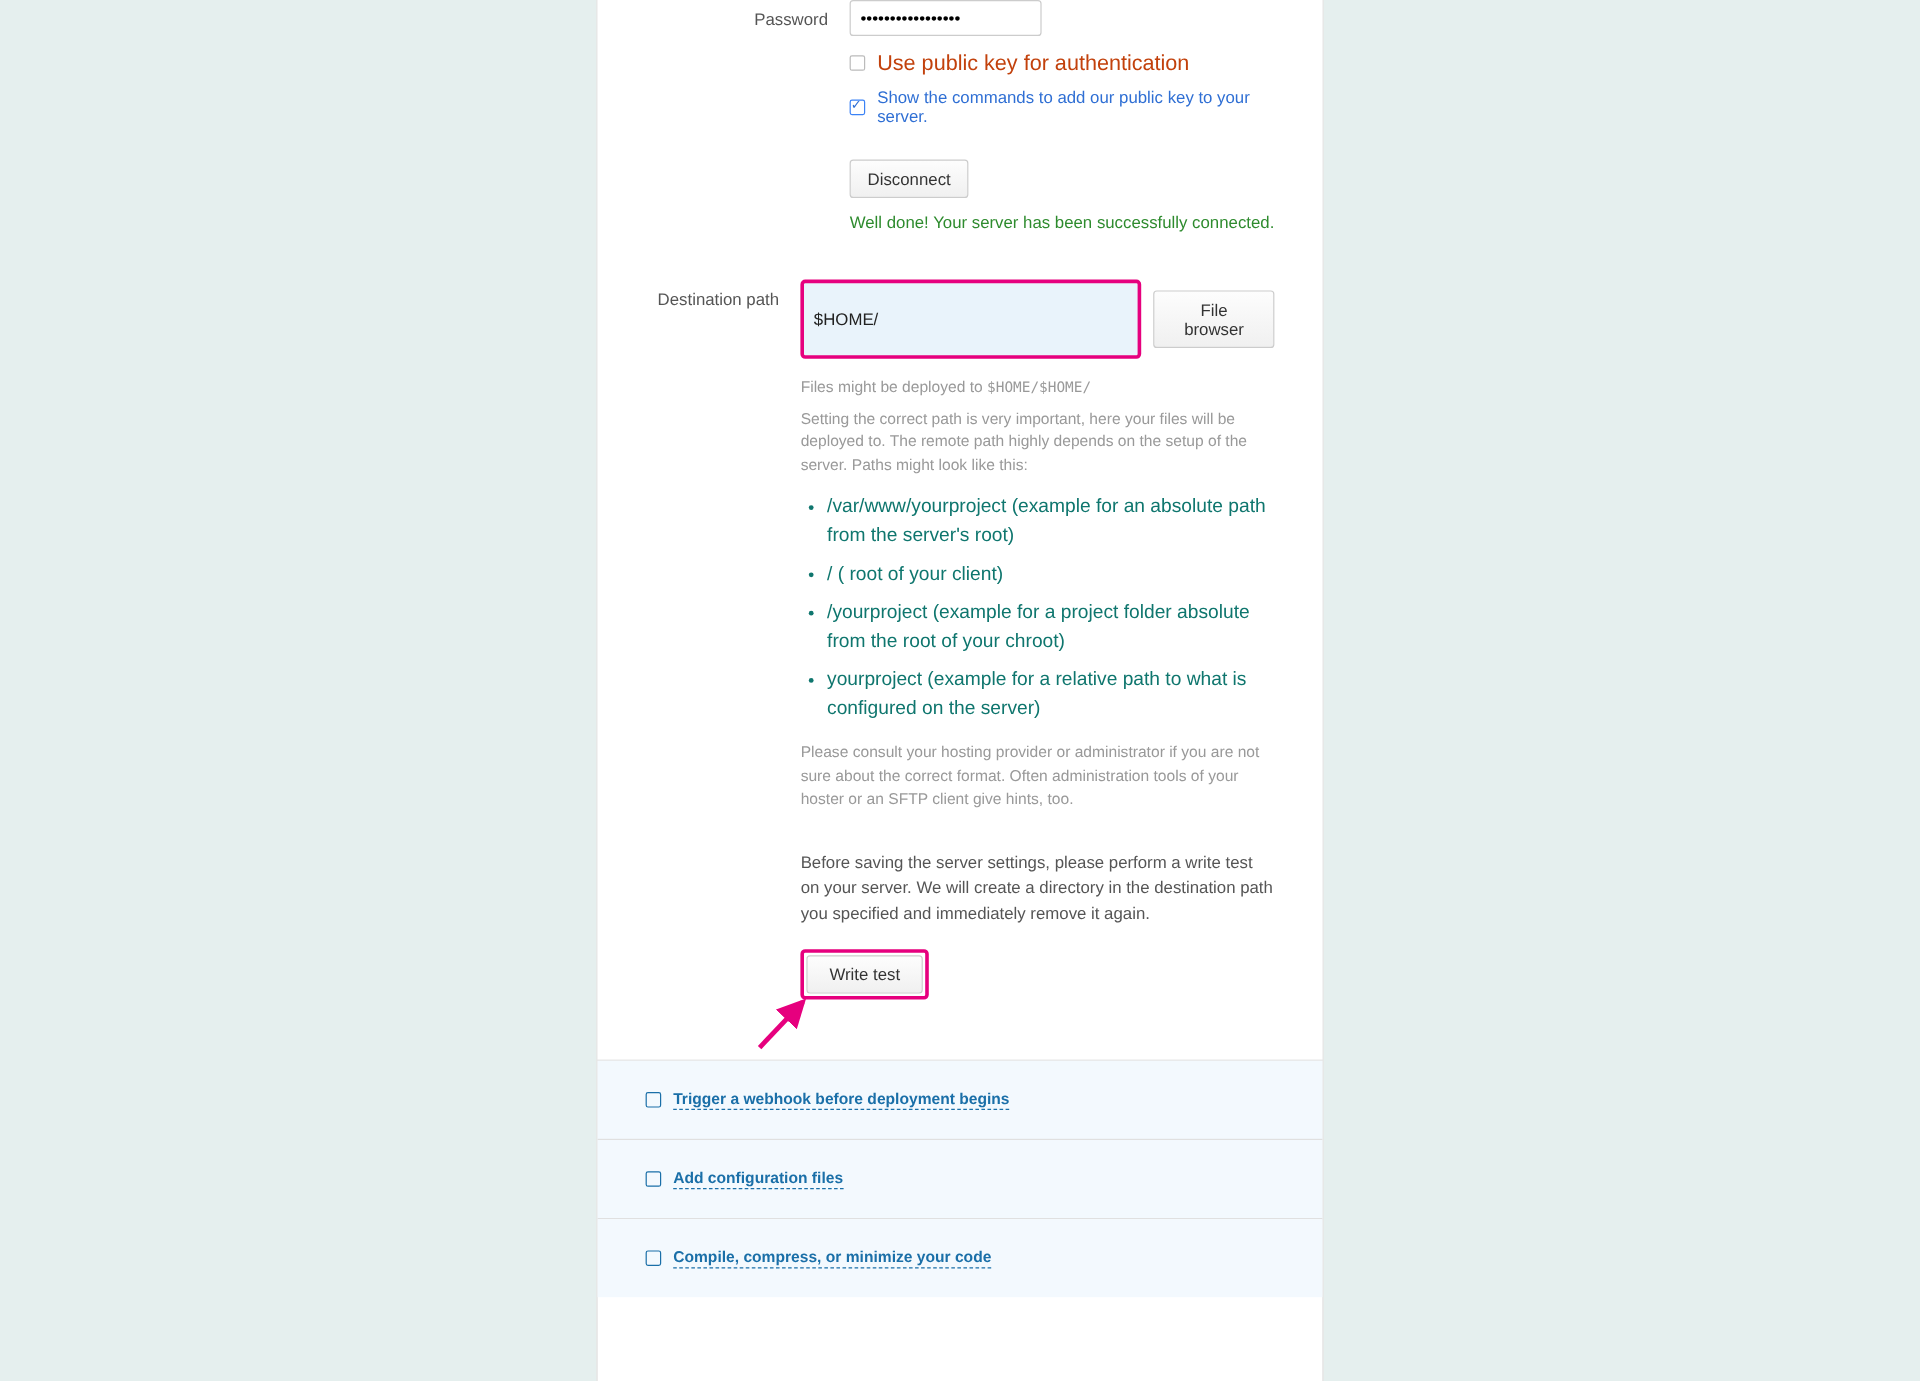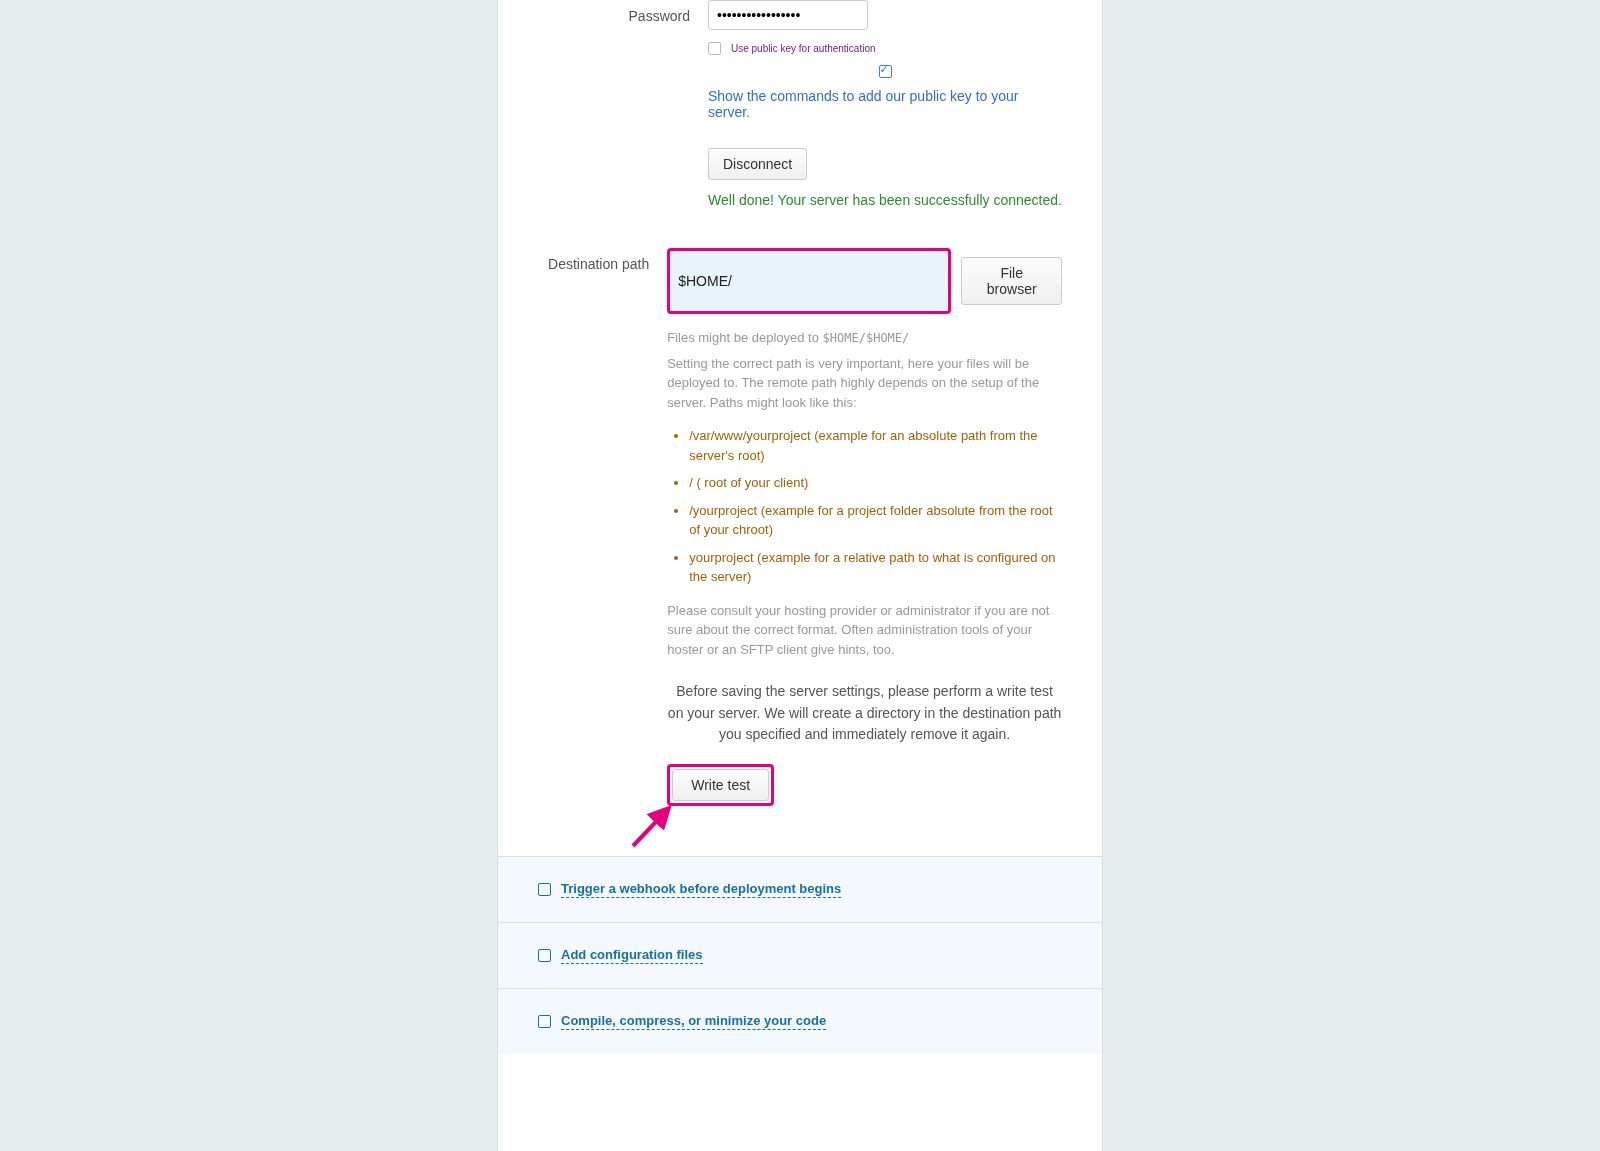--- a/index.html
+++ b/index.html
@@ -72,22 +72,22 @@
   }
   .chk.blue::after {
     content: "✓";
     position: absolute;
     top: -3px;
     left: 0px;
     font-size: 11px;
     color: #2f6fd4;
   }
   .chk-label {
-    color: #701a75;
-    font-size: 10px;
+    color: #c2410c;
+    font-size: 18px;
   }
   .link {
     color: #2f6fd4;
     font-size: 14px;
     cursor: pointer;
   }
   .btn {
     display: inline-block;
     background: linear-gradient(#fdfdfd, #f0f0f0);
     border: 1px solid #ccc;
@@ -126,30 +126,29 @@
     margin-top: 14px;
     line-height: 1.5;
   }
   .hint-code {
     font-family: Menlo, Consolas, monospace;
     font-size: 12px;
   }
   .hint ul {
     list-style: disc;
     margin: 14px 0 14px 22px;
-    color: #a16207;
-    font-size: 13px;
+    color: #0f766e;
+    font-size: 16px;
   }
   .hint ul li { margin-bottom: 8px; }
   .body-text {
     color: #555;
     font-size: 14px;
     line-height: 1.55;
-    margin-top: 22px;
-    text-align: center;
+    margin-top: 32px;
   }
   .write-test-wrap {
     margin-top: 18px;
     display: inline-block;
     border: 3px solid #e6007e;
     border-radius: 4px;
     padding: 2px;
   }
   .write-test-wrap .btn {
     padding: 7px 18px;
@@ -199,21 +198,21 @@
   <div class="form-section">
 
     <div class="form-row">
       <div class="label-col">Password</div>
       <div class="field-col">
         <input type="password" class="std" value="•••••••••••••••••" style="">
         <div class="chk-row">
           <span class="chk"></span>
           <span class="chk-label">Use public key for authentication</span>
         </div>
-        <div class="chk-row" style="margin-top:4px;flex-direction:column;">
+        <div class="chk-row" style="margin-top:4px;">
           <span class="chk blue"></span>
           <span class="link">Show the commands to add our public key to your server.</span>
         </div>
 
         <div style="margin-top:28px;">
           <button class="btn">Disconnect</button>
         </div>
         <div class="success">Well done! Your server has been successfully connected.</div>
       </div>
     </div>

